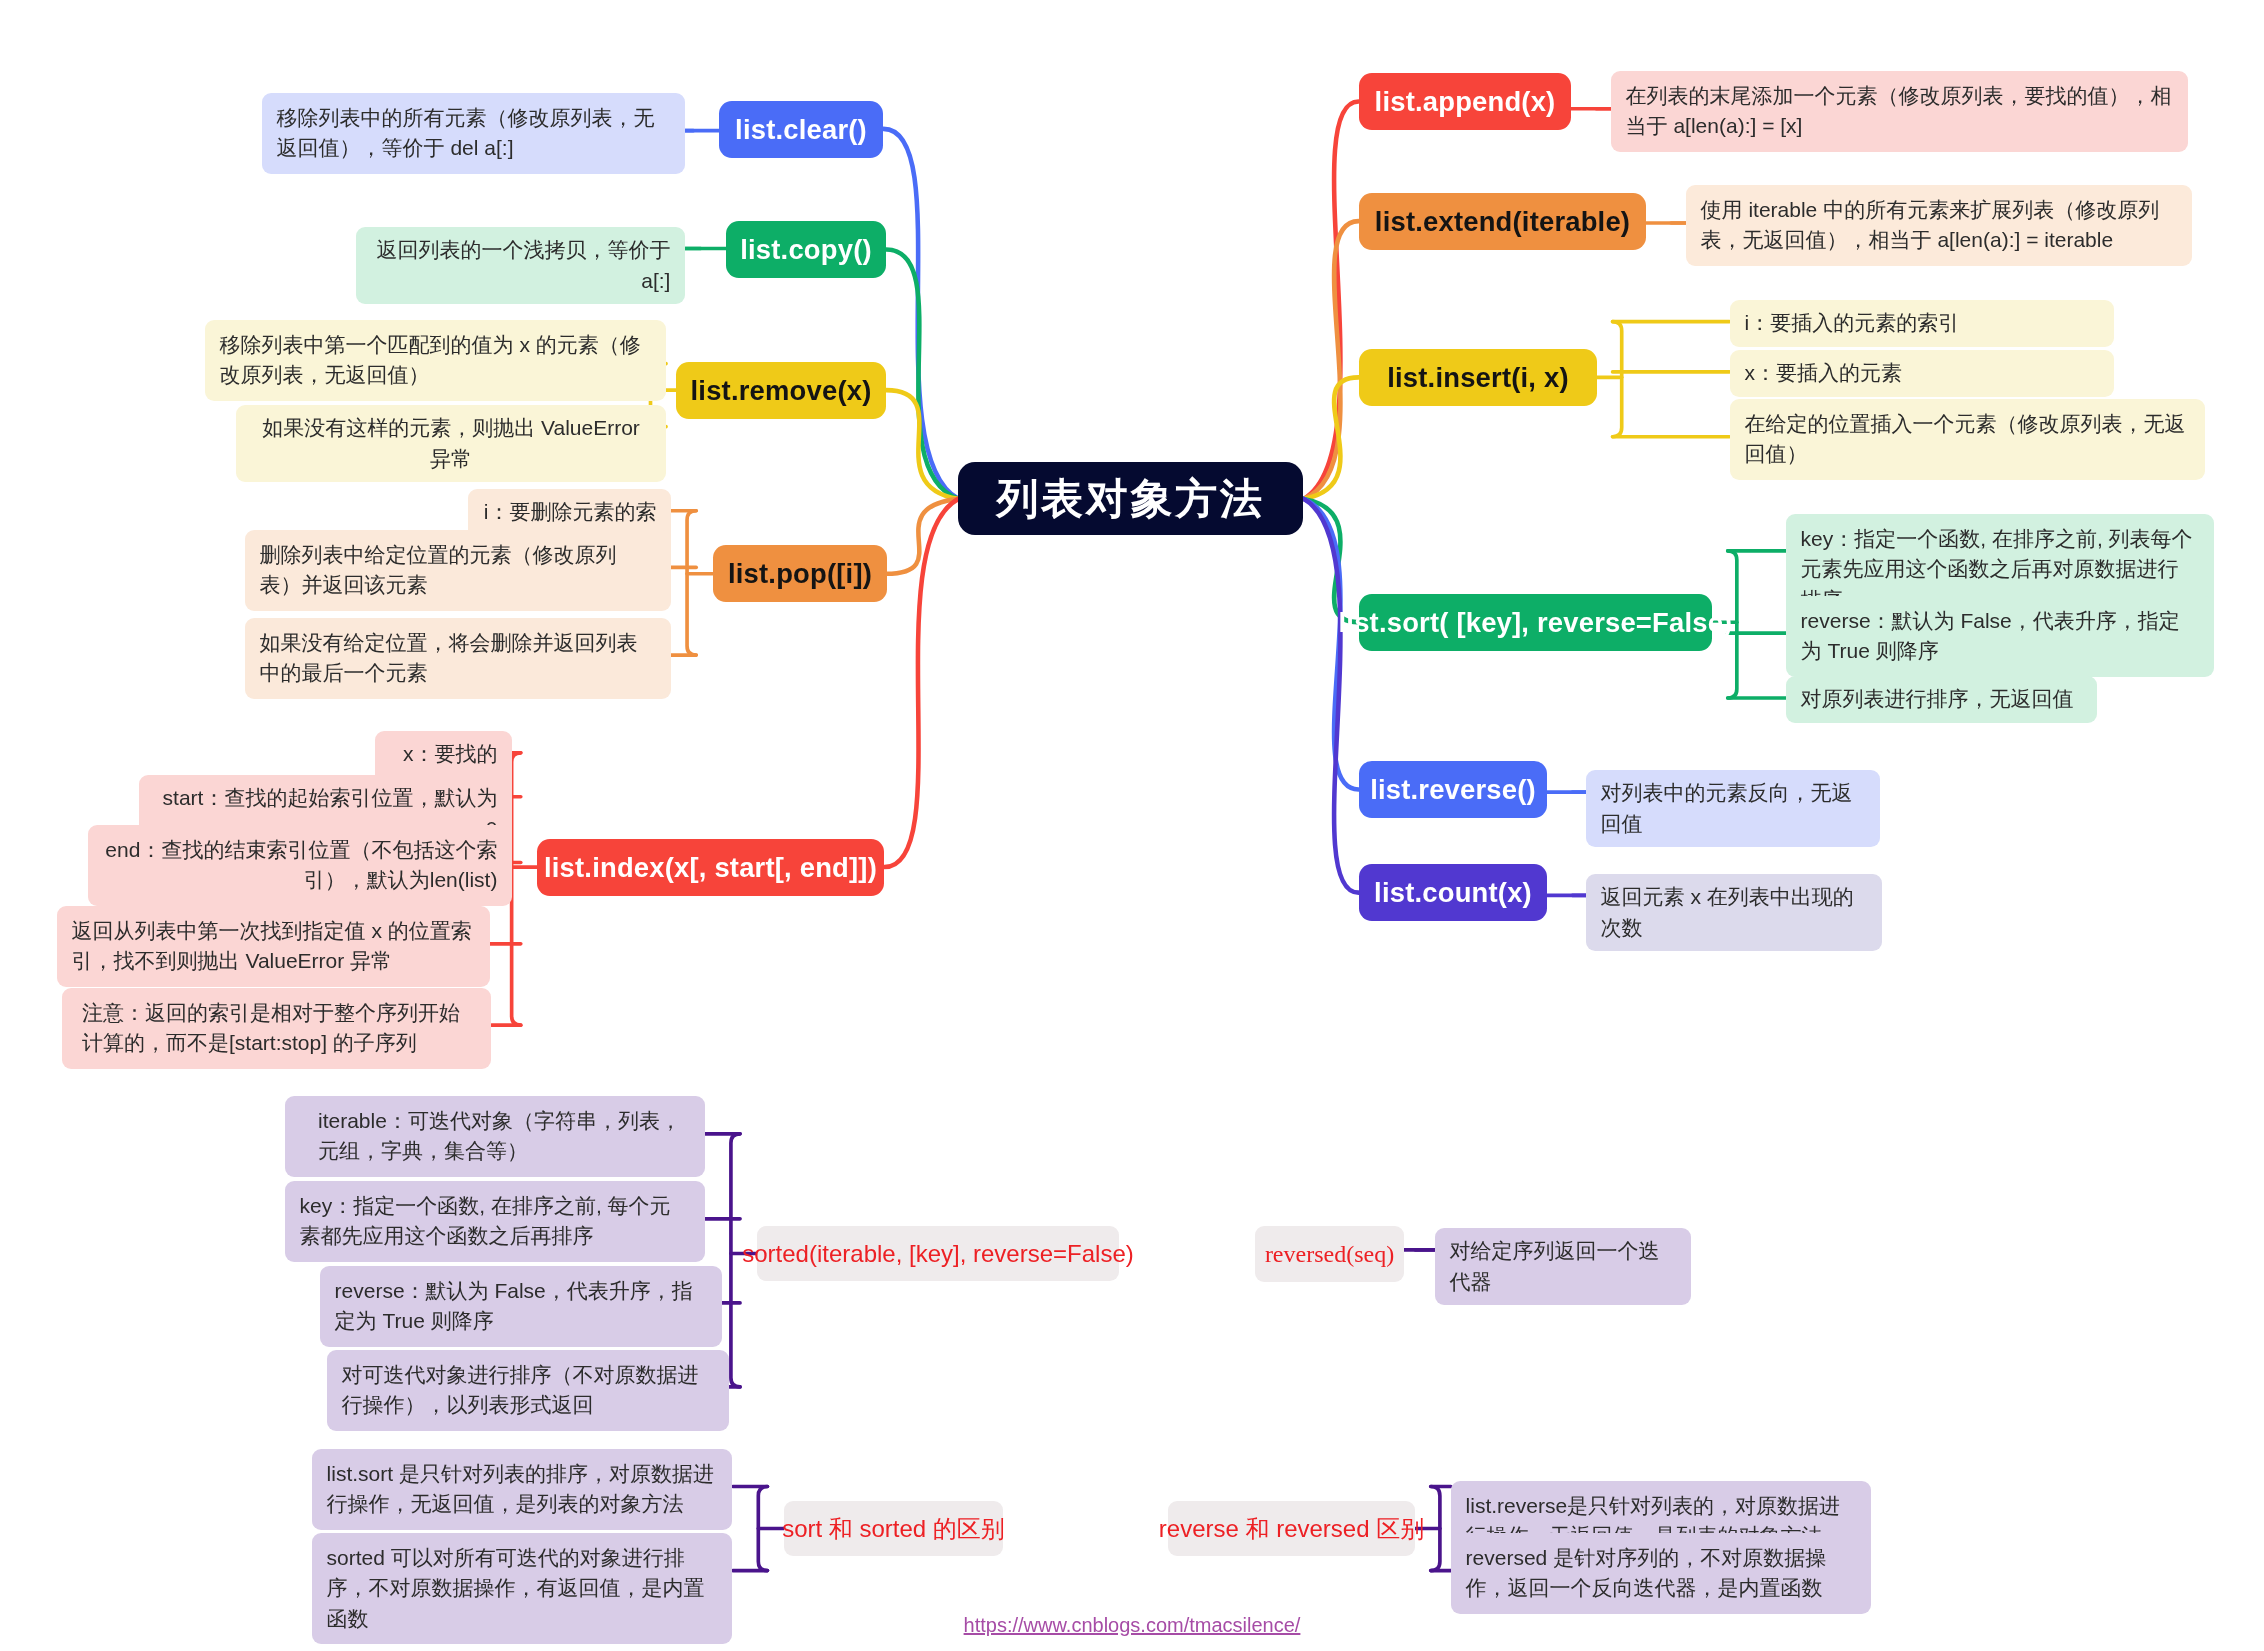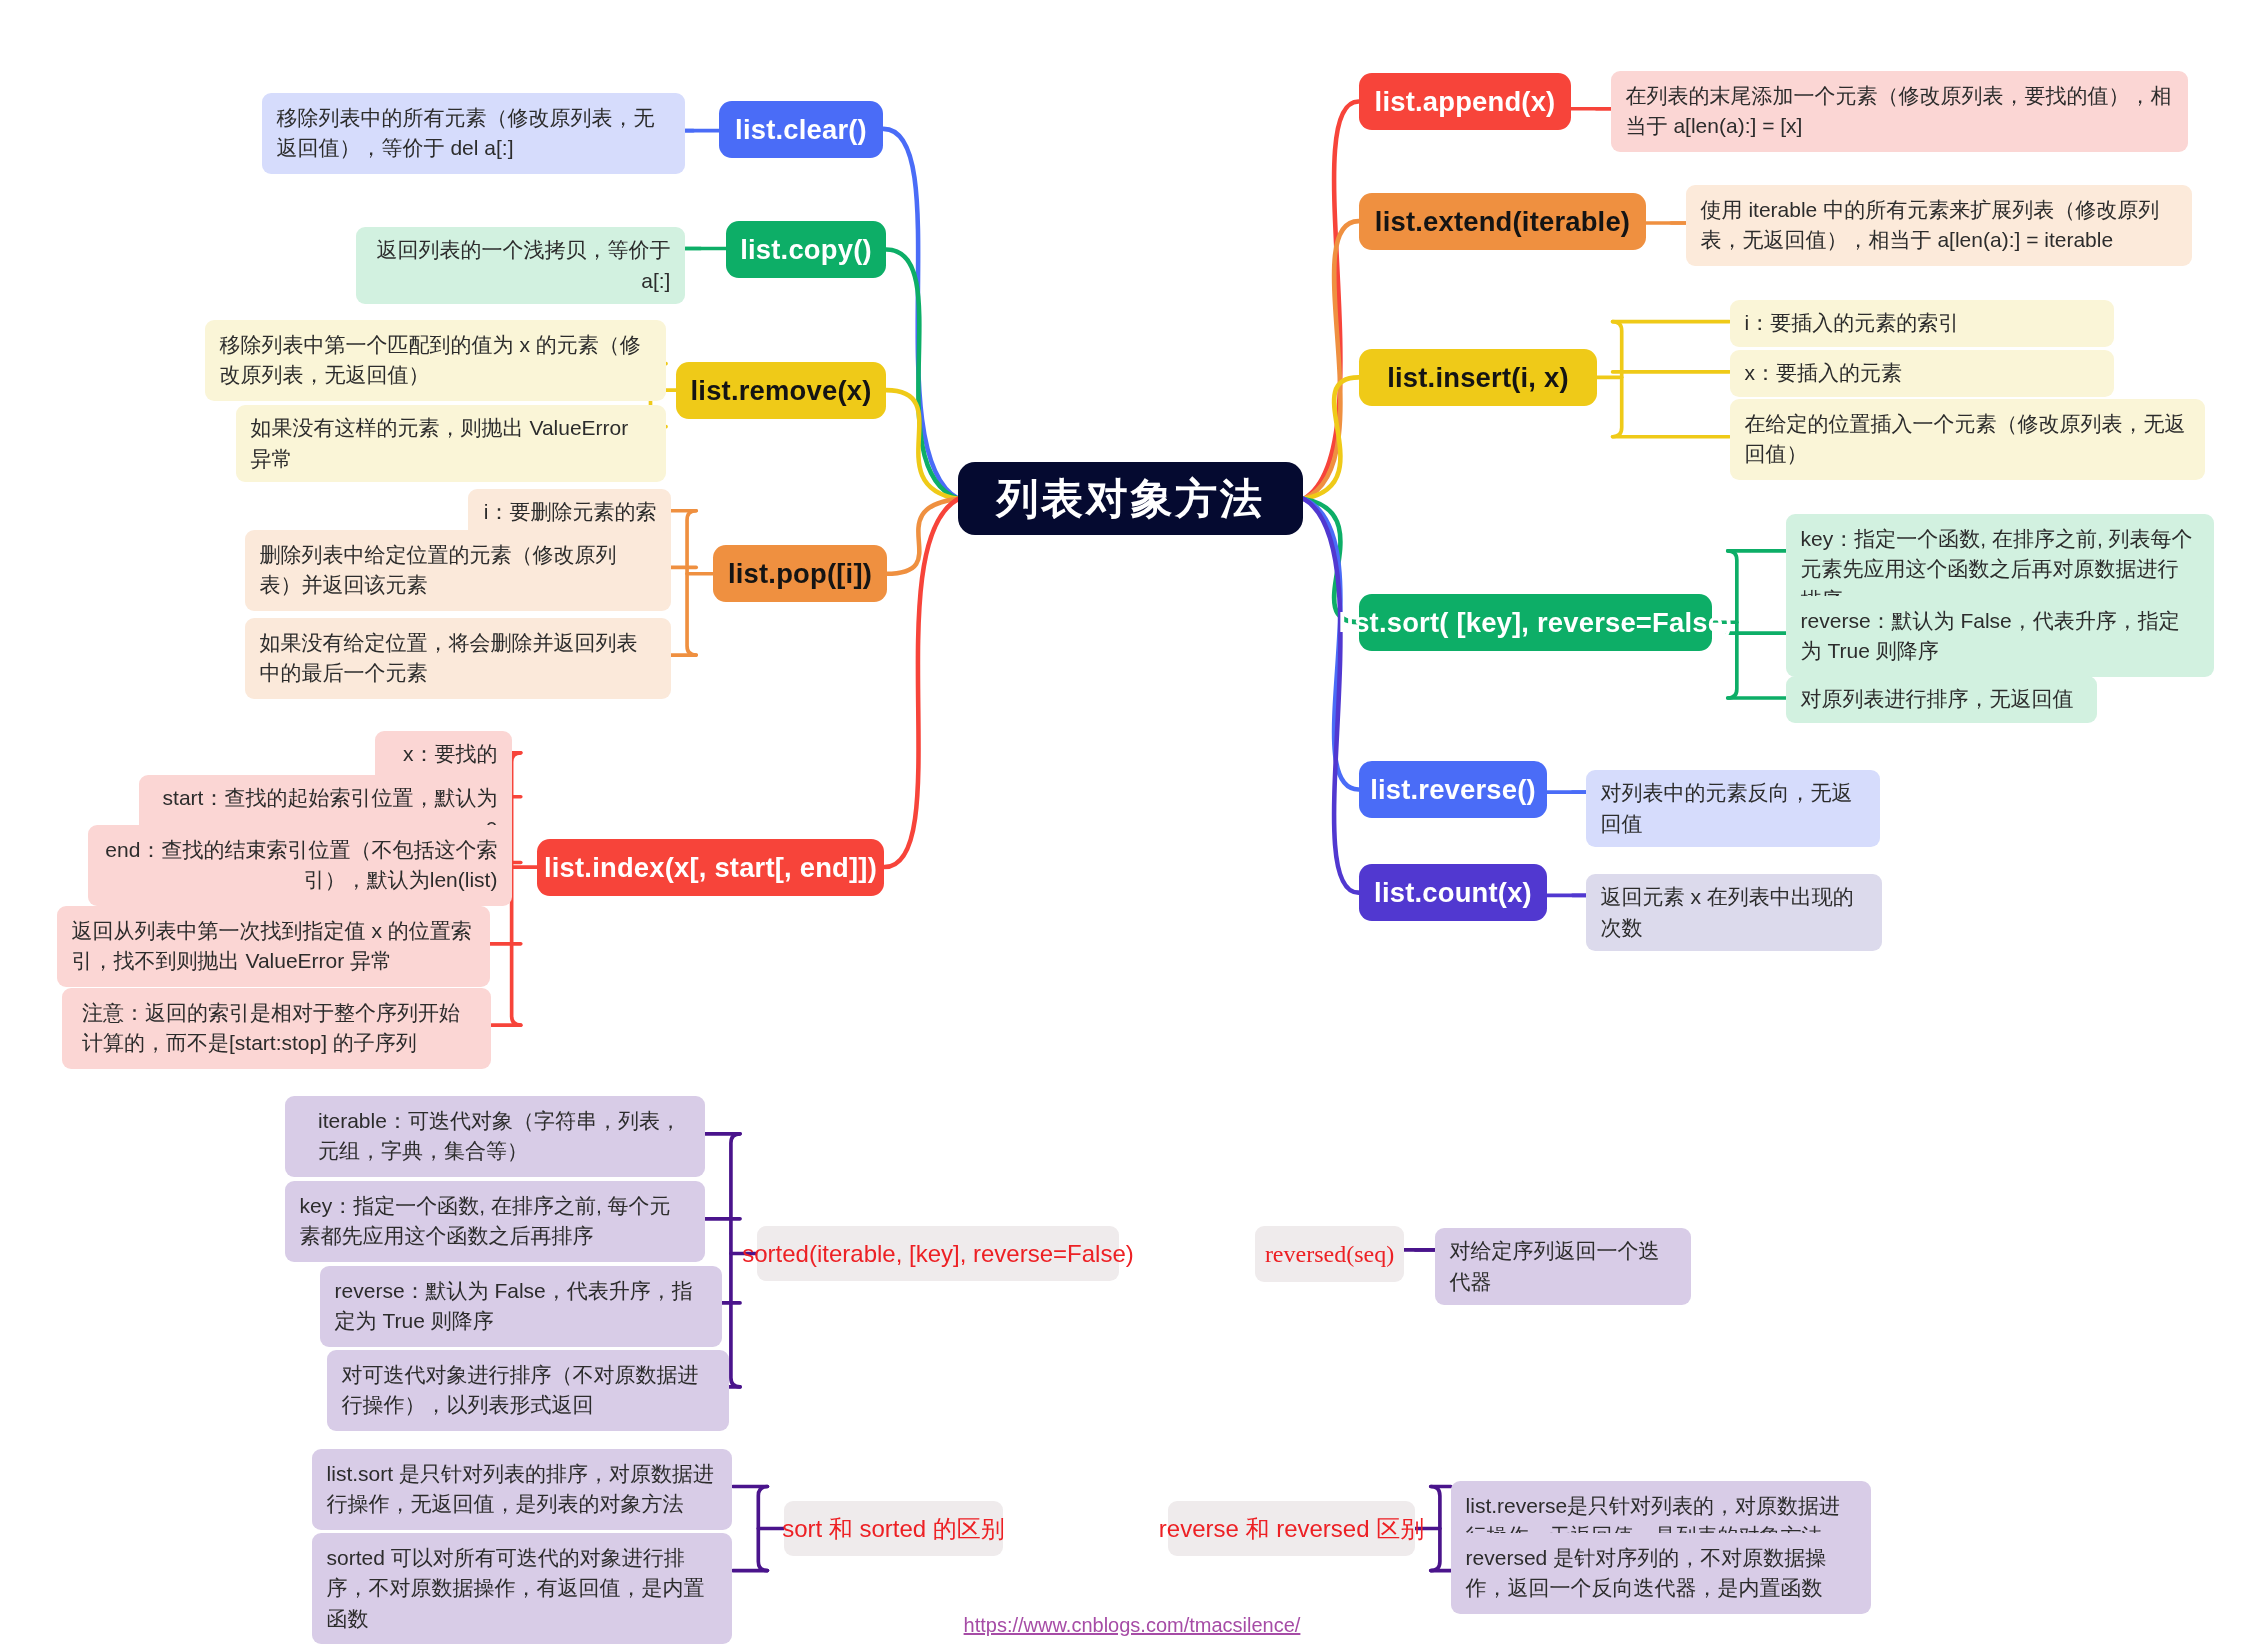--- a/index.html
+++ b/index.html
@@ -162,21 +162,21 @@
     <span>列表对象方法</span>
   </div>
 
   <div id="nodes">
       <div class="node pill light-text" style="left:719px;top:101px;width:164px;height:57px;background:#4A6CF7;color:#FFFFFF;">list.clear()</div>
       <div class="node leaf" style="left:262px;top:93px;width:423px;min-height:75px;background:#D6DCFC;text-align:left;">移除列表中的所有元素（修改原列表，无返回值），等价于 del a[:]</div>
       <div class="node pill light-text" style="left:726px;top:221px;width:160px;height:57px;background:#0DAE67;color:#FFFFFF;">list.copy()</div>
       <div class="node leaf tight" style="left:356px;top:227px;width:329px;min-height:44px;background:#D2F1E0;text-align:right;">返回列表的一个浅拷贝，等价于 a[:]</div>
       <div class="node pill dark-text" style="left:676px;top:362px;width:210px;height:57px;background:#EFCA18;color:#141414;">list.remove(x)</div>
       <div class="node leaf" style="left:205px;top:320px;width:461px;min-height:75px;background:#FAF5D7;text-align:left;">移除列表中第一个匹配到的值为 x 的元素（修改原列表，无返回值）</div>
-      <div class="node leaf tight" style="left:236px;top:405px;width:430px;min-height:44px;background:#FAF5D7;text-align:left;">如果没有这样的元素，则抛出 ValueError 异常</div>
+      <div class="node leaf tight" style="left:236px;top:405px;width:430px;min-height:44px;background:#FAF5D7;text-align:center;">如果没有这样的元素，则抛出 ValueError 异常</div>
       <div class="node pill dark-text" style="left:713px;top:545px;width:174px;height:57px;background:#EF9040;color:#141414;">list.pop([i])</div>
       <div class="node leaf tight" style="left:468px;top:489px;width:203px;min-height:44px;background:#FBE9DA;text-align:right;">i：要删除元素的索引</div>
       <div class="node leaf" style="left:245px;top:530px;width:426px;min-height:75px;background:#FBE9DA;text-align:left;">删除列表中给定位置的元素（修改原列表）并返回该元素</div>
       <div class="node leaf" style="left:245px;top:618px;width:426px;min-height:75px;background:#FBE9DA;text-align:left;">如果没有给定位置，将会删除并返回列表中的最后一个元素</div>
       <div class="node pill light-text" style="left:537px;top:839px;width:347px;height:57px;background:#F7443A;color:#FFFFFF;">list.index(x[, start[, end]])</div>
       <div class="node leaf tight" style="left:375px;top:731px;width:137px;min-height:44px;background:#FBD6D4;text-align:right;">x：要找的值</div>
       <div class="node leaf tight" style="left:139px;top:775px;width:373px;min-height:44px;background:#FBD6D4;text-align:right;">start：查找的起始索引位置，默认为 0</div>
       <div class="node leaf" style="left:88px;top:825px;width:424px;min-height:75px;background:#FBD6D4;text-align:right;">end：查找的结束索引位置（不包括这个索引），默认为len(list)</div>
       <div class="node leaf" style="left:57px;top:906px;width:433px;min-height:75px;background:#FBD6D4;text-align:left;">返回从列表中第一次找到指定值 x 的位置索引，找不到则抛出 ValueError 异常</div>
       <div class="node leaf" style="left:62px;top:988px;width:429px;min-height:75px;background:#FBD6D4;text-align:left;padding-left:20px;">注意：返回的索引是相对于整个序列开始计算的，而不是[start:stop] 的子序列</div>

